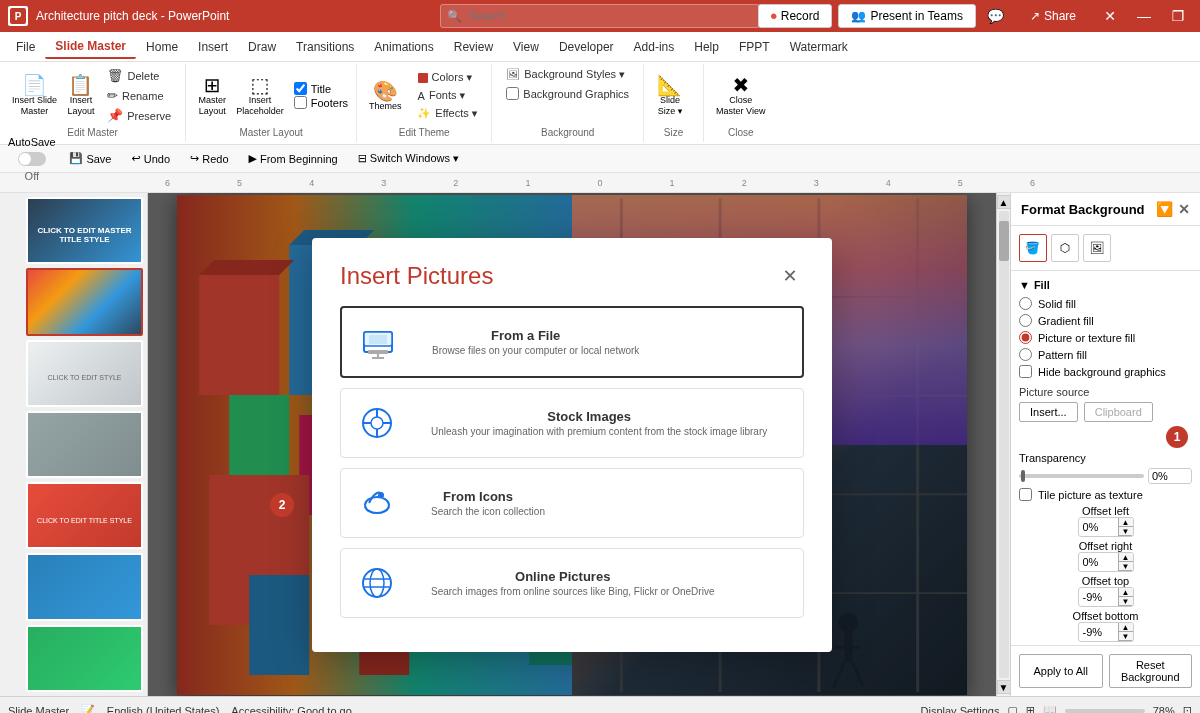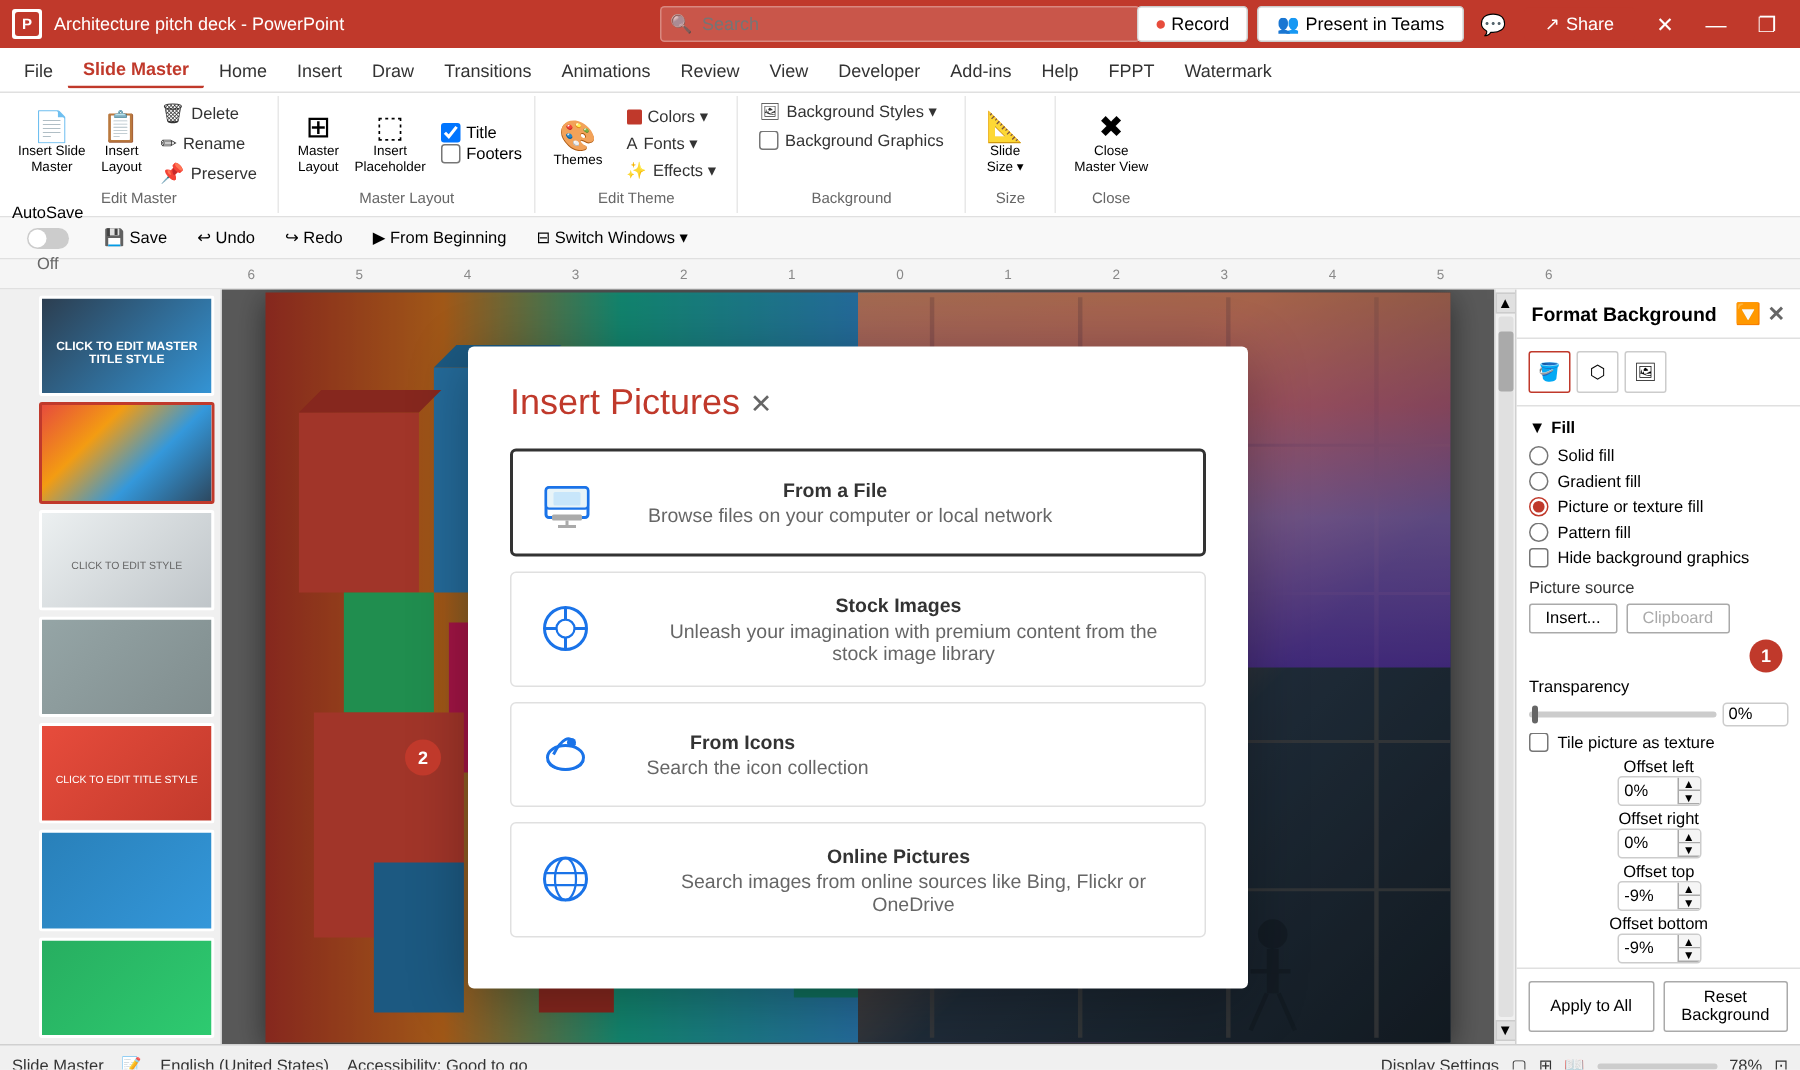--- a/index.html
+++ b/index.html
@@ -66,29 +66,29 @@
     .header-right-btns { display: flex; align-items: center; gap: 6px; }
     .record-btn { display: flex; align-items: center; gap: 4px; padding: 4px 12px; border: 1px solid #ccc; border-radius: 3px; background: white; cursor: pointer; font-size: 12px; }
     .present-btn { display: flex; align-items: center; gap: 4px; padding: 4px 12px; border: 1px solid #ccc; border-radius: 3px; background: white; cursor: pointer; font-size: 12px; }
     .share-btn { display: flex; align-items: center; gap: 4px; padding: 4px 14px; border-radius: 3px; background: #c0392b; color: white; cursor: pointer; font-size: 12px; border: none; }
     .notification-btns { display: flex; gap: 4px; }
     .notif-btn { width: 28px; height: 28px; display: flex; align-items: center; justify-content: center; cursor: pointer; border-radius: 2px; font-size: 14px; }
 
     
     .dialog-overlay { position: absolute; top: 0; left: 0; right: 0; bottom: 0; background: rgba(0,0,0,0.3); display: flex; align-items: center; justify-content: center; z-index: 100; }
     .dialog { background: white; border-radius: 4px; box-shadow: 0 8px 40px rgba(0,0,0,0.3); width: 520px; padding: 0; overflow: hidden; position: relative; }
-    .dialog-header { display: flex; align-items: center; padding: 24px 28px 8px; }
+    .dialog-header { display: flex; align-items: center; justify-content: space-between; padding: 24px 28px 8px; }
     .dialog-title { font-size: 24px; color: #c0392b; font-weight: 300; }
     .dialog-close { width: 28px; height: 28px; display: flex; align-items: center; justify-content: center; cursor: pointer; font-size: 18px; color: #666; border-radius: 2px; }
     .dialog-body { padding: 8px 28px 24px; text-align: center; }
     .dialog-option { display: flex; align-items: center; gap: 14px; padding: 14px 16px; border: 1px solid #e0e0e0; border-radius: 4px; cursor: pointer; margin-bottom: 10px; }
     .dialog-option.selected, .dialog-option:first-child { border: 2px solid #333; }
     .dialog-option-icon { width: 40px; height: 40px; display: flex; align-items: center; justify-content: center; font-size: 24px; color: #1a73e8; flex-shrink: 0; }
     .dialog-option-text h3 { font-size: 13px; font-weight: 600; color: #333; margin-bottom: 2px; }
-    .dialog-option-text p { font-size: 13px; color: #666; padding-left: 20px; }
+    .dialog-option-text p { font-size: 10px; color: #666; padding-left: 20px; }
 
     
     .badge-circle { width: 24px; height: 24px; border-radius: 50%; background: #c0392b; color: white; display: flex; align-items: center; justify-content: center; font-size: 12px; font-weight: bold; position: absolute; }
 
     .ribbon-top { background: #c0392b; display: flex; align-items: center; justify-content: space-between; height: 32px; padding: 0 8px; }
     .ribbon-top-left { display: flex; align-items: center; gap: 8px; }
     .ppt-logo { width: 20px; height: 20px; background: white; border-radius: 2px; display: flex; align-items: center; justify-content: center; }
     .ppt-logo-inner { width: 16px; height: 16px; display: flex; align-items: center; justify-content: center; }
 
     .ribbon-menu { background: white; display: flex; align-items: center; height: 30px; padding: 0 6px; border-bottom: 1px solid #e0e0e0; }

